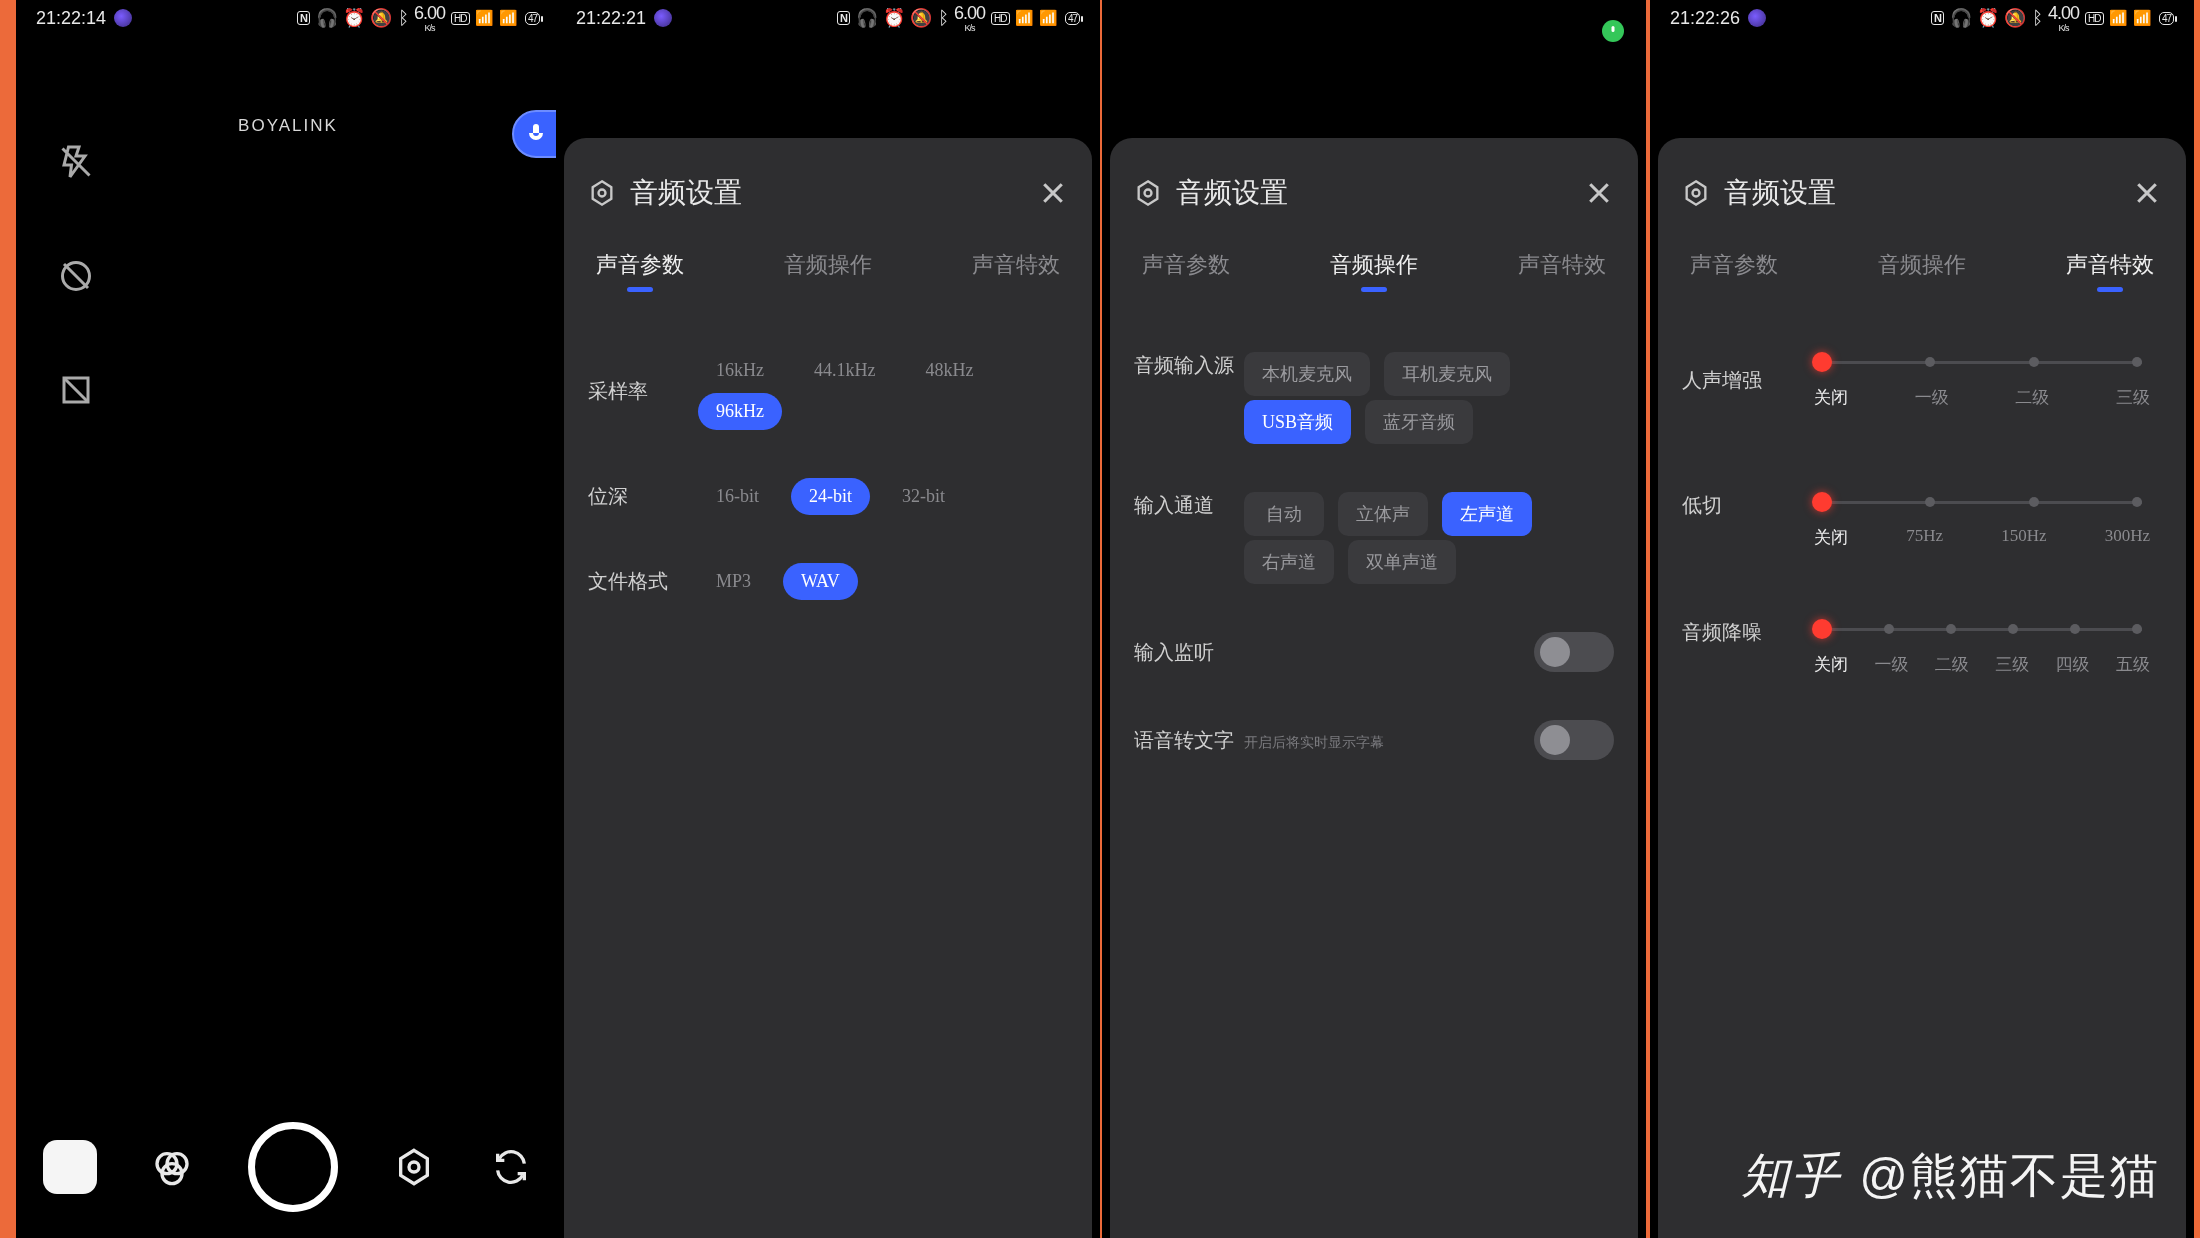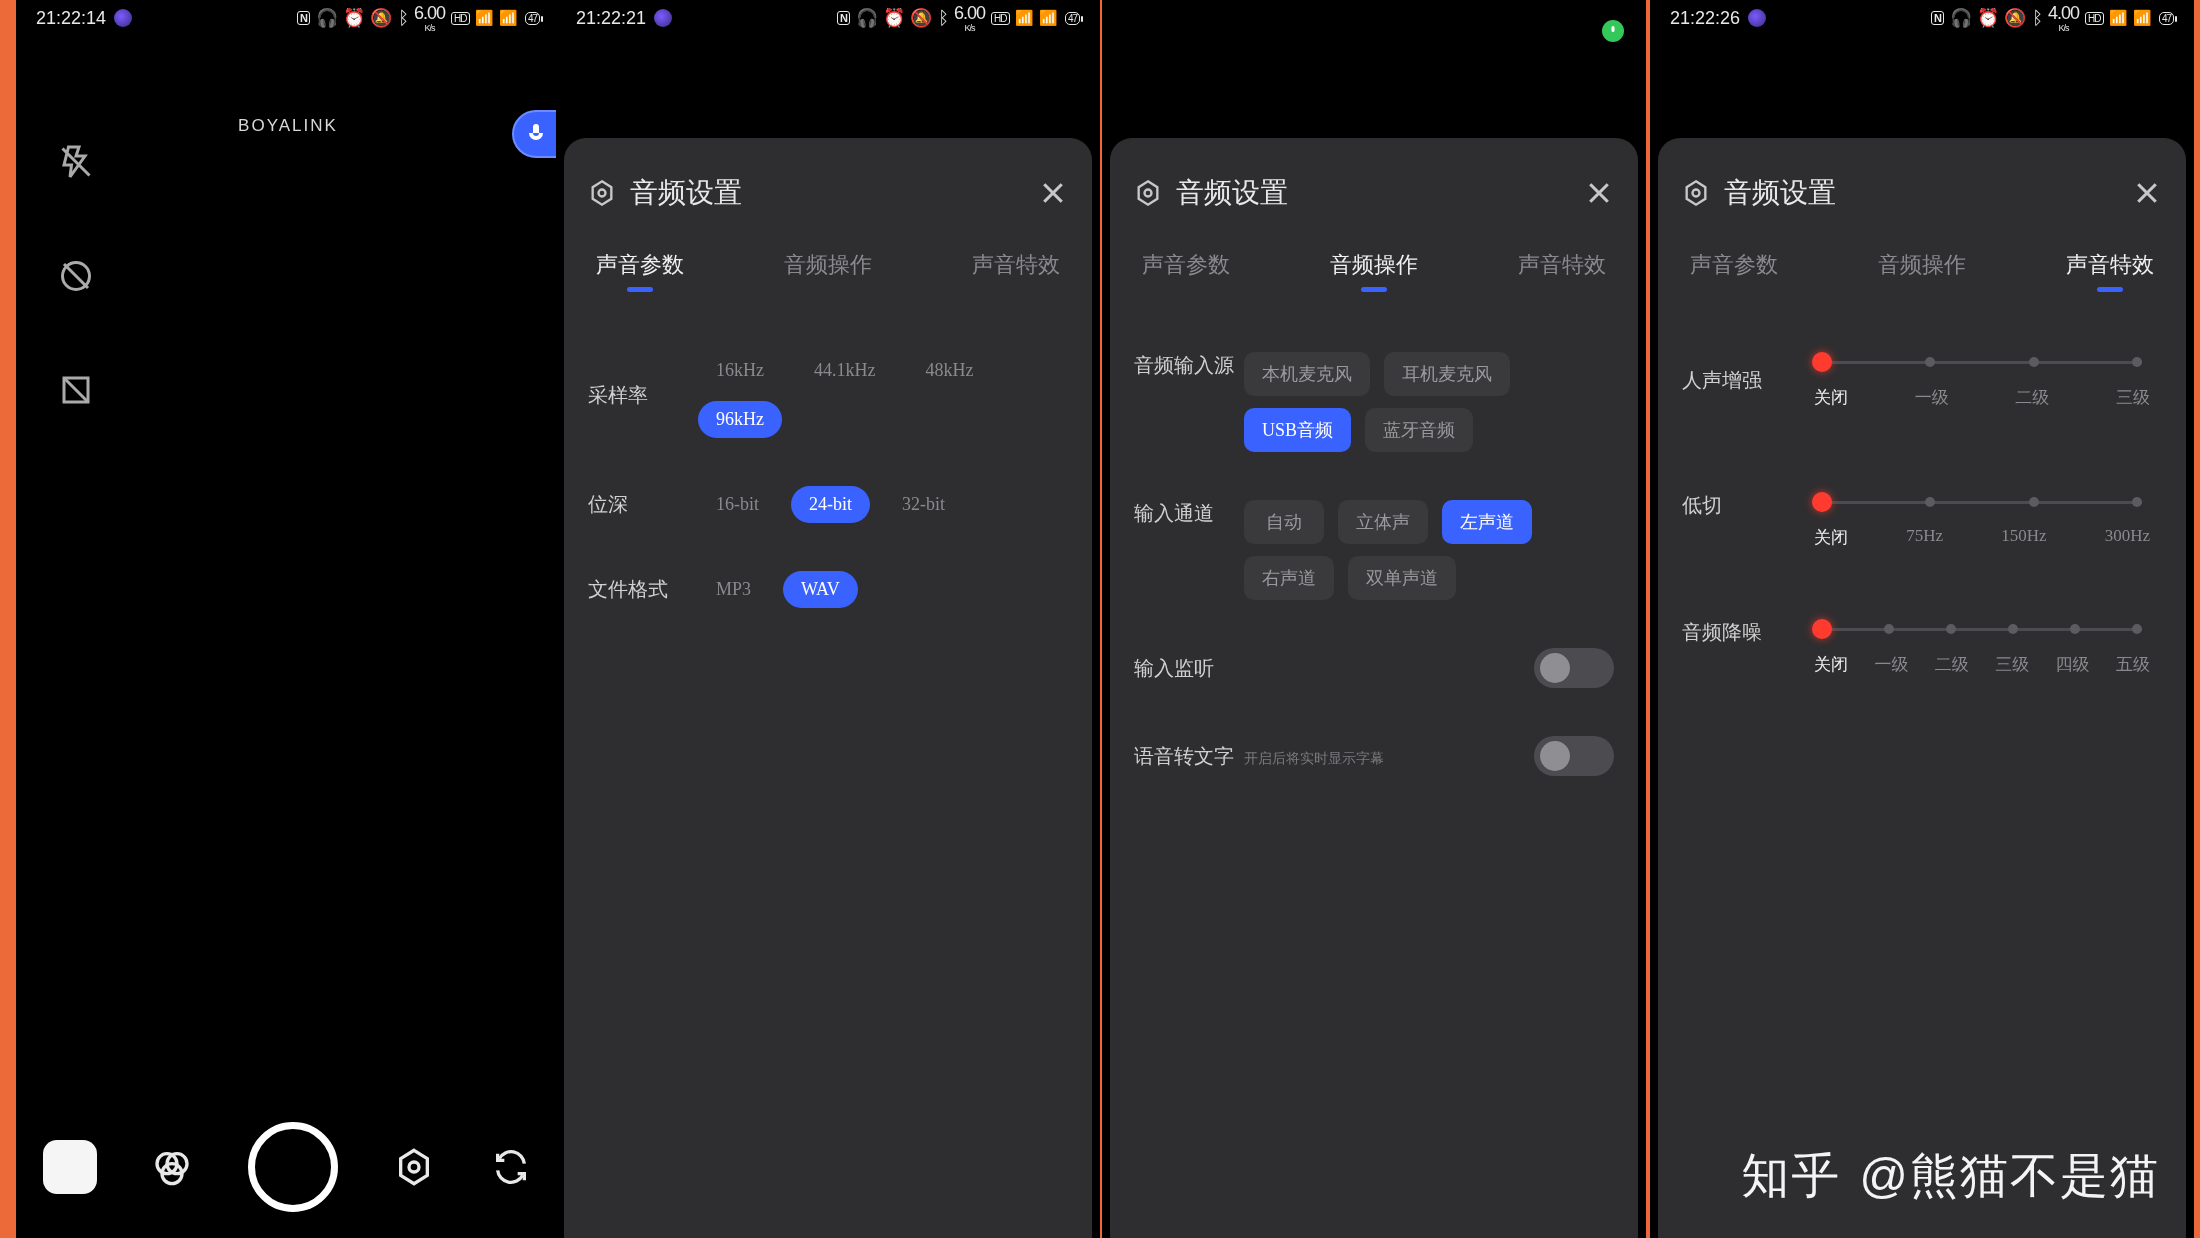--- a/index.html
+++ b/index.html
@@ -83,21 +83,21 @@
   .sheet-header .close { width: 30px; height: 30px; cursor: pointer; }
   .sheet-header .close svg { width: 30px; height: 30px; stroke:#c8c8c8; stroke-width:2.5; }
 
   .tabs { display: flex; justify-content: space-between; margin: 0 8px 60px 8px; }
   .tabs .tab { font-size: 22px; color: #8a8a8e; padding-bottom: 12px; position: relative; }
   .tabs .tab.active { color: #f0f0f0; }
   .tabs .tab.active::after { content:""; position:absolute; left:50%; transform:translateX(-50%); bottom:0; width:26px; height:5px; background:#3a62ff; border-radius:3px; }
 
   .row { display: flex; align-items: center; margin-bottom: 48px; }
   .row .label { width: 110px; font-size: 20px; color: #d0d0d0; flex-shrink:0; }
-  .options { display: flex; flex-wrap: wrap; gap: 12px 14px; flex: 1; }
+  .options { display: flex; flex-wrap: wrap; gap: 4px 14px; flex: 1; }
   .pill { font-size: 18px; color: #8a8a8e; padding: 8px 18px; border-radius: 20px; }
   .pill.sel { background: #3a62ff; color: #fff; }
   .opt-box { font-size: 18px; color: #9a9a9e; background: #3a3a3d; padding: 10px 18px; border-radius: 10px; }
   .opt-box.sel { background: #3a62ff; color: #fff; }
 
   .toggle-row { display: flex; align-items: center; justify-content: space-between; margin-bottom: 48px; }
   .toggle-row .tlabel { font-size: 20px; color: #d0d0d0; display: flex; align-items: baseline; gap: 10px; }
   .toggle-row .tlabel .sub { font-size: 14px; color: #7a7a7e; }
   .switch { width: 80px; height: 40px; background: #4c4c50; border-radius: 20px; position: relative; }
   .switch::after { content:""; position:absolute; left:6px; top:5px; width:30px; height:30px; background:#8e8e93; border-radius:50%; }
@@ -112,21 +112,21 @@
   .fx-knob { position:absolute; top:0; left:0; width:20px; height:20px; background:#ff3b30; border-radius:50%; box-shadow:0 0 8px rgba(255,59,48,0.7); transform:translateX(-50%); }
   .fx-labels { display:flex; justify-content:space-between; margin:0 12px; font-size:17px; color:#8a8a8e; }
   .fx-labels span.cur { color:#f0f0f0; }
 
   
   .green-dot { position:absolute; right:22px; top:20px; width:22px; height:22px; background:#34c759; border-radius:50%; display:flex;align-items:center;justify-content:center; }
   .green-dot svg { width:12px; height:12px; fill:#fff; }
 
   
   .watermark { position:absolute; right:40px; bottom:30px; font-size:48px; color:#fff; letter-spacing:2px; font-weight:500; display:flex; align-items:center; gap:18px; opacity:0.95; }
-  .watermark .zh-logo { font-family: "STKaiti","KaiTi",serif; font-size:48px; }
+  .watermark .zh-logo { font-family: "STKaiti","KaiTi",serif; font-size:48px;font-style:italic; }
 
 </style>
 </head>
 <body>
 
 <div class="pane p1">
   <div class="status-bar">
     <div class="status-left">
       <span>21:22:14</span>
       <span class="status-dot"></span>

